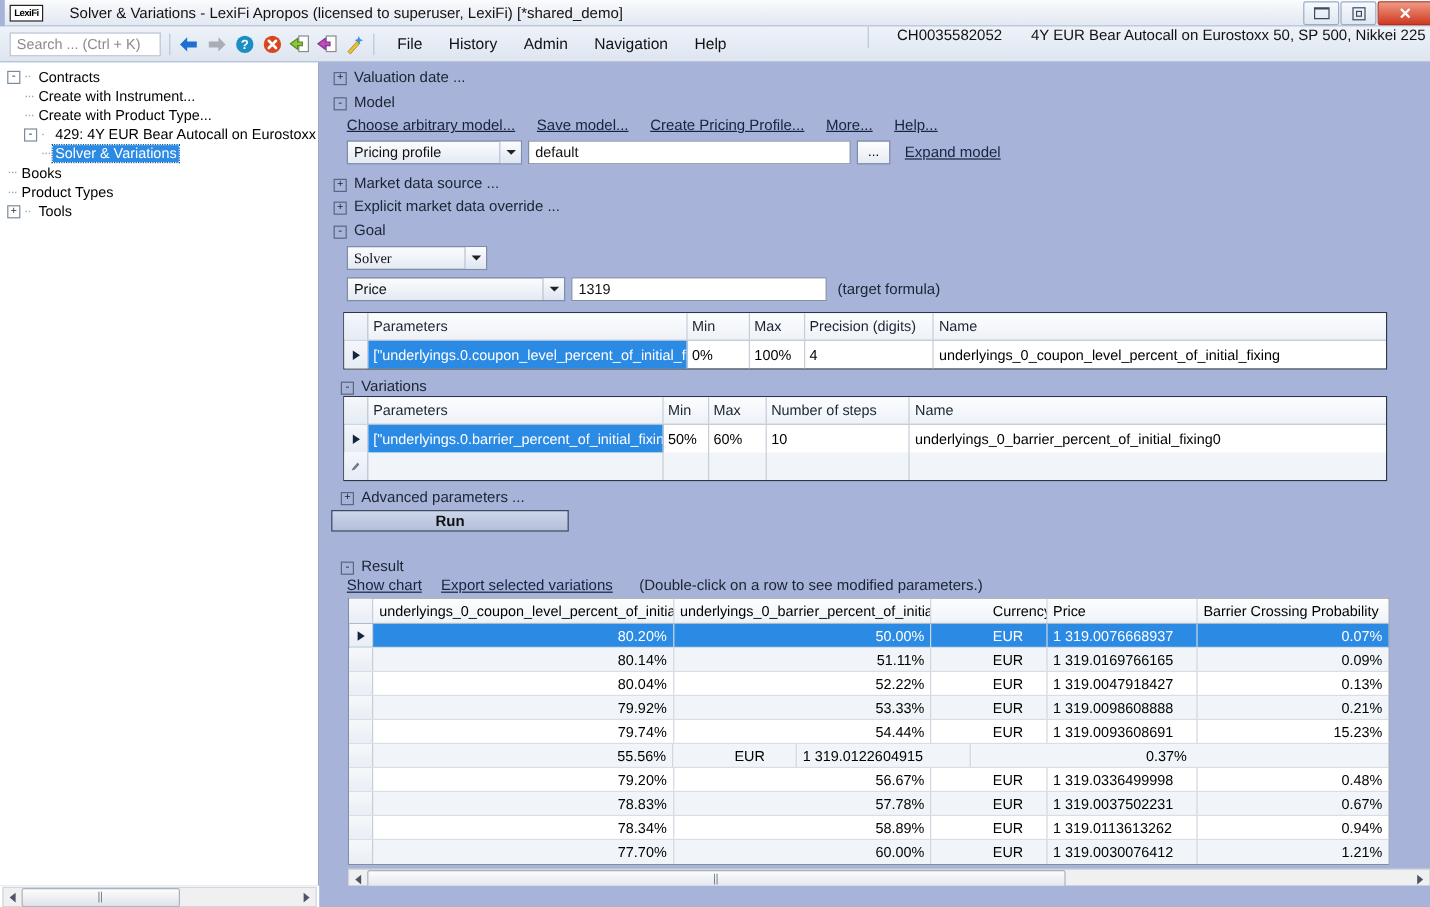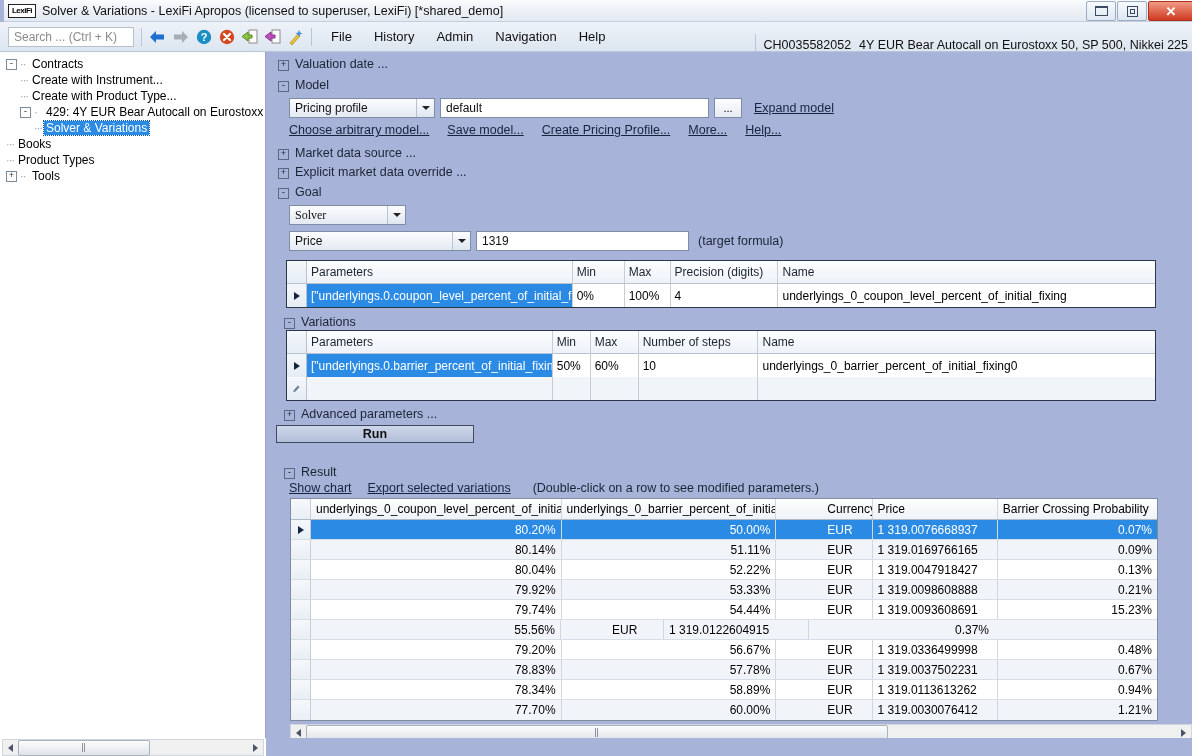--- a/index.html
+++ b/index.html
@@ -15,21 +15,21 @@
     position:absolute;left:4px;top:0;width:1192px;height:22px;
     background:linear-gradient(to bottom,#fbfcfd 0%,#eef2f7 45%,#e3e9f2 100%);
     border-bottom:1px solid #c3cede;
     display:flex;align-items:center;box-sizing:border-box;
   }
   .tb-logo{
     margin-left:4px;width:26px;height:12px;flex:0 0 auto;
     border:1px solid #222;display:flex;align-items:center;justify-content:center;
     font-size:8px;font-weight:bold;letter-spacing:-.5px;line-height:1;background:#fff;
   }
-  .tb-title{margin-left:6px;font-size:12.5px;color:#111;white-space:nowrap;}
+  .tb-title{margin-left:22px;font-size:12.5px;color:#111;white-space:nowrap;}
   .winbtns{position:absolute;right:2px;top:1px;display:flex;gap:1px;}
   .winbtn{
     width:28px;height:18px;border:1px solid #9bacc4;border-radius:2px;
     background:linear-gradient(to bottom,#f7fafd,#dfe7f1);
     display:flex;align-items:center;justify-content:center;
   }
   .winbtn .mini{width:11px;height:7px;border:1px solid #3a4a60;border-top-width:2px;}
   .winbtn .restore{width:9px;height:9px;border:1px solid #3a4a60;position:relative;}
   .winbtn .restore:after{content:"";position:absolute;inset:2px;border:1px solid #3a4a60;}
   .winbtn.close{
@@ -48,21 +48,21 @@
     margin-left:8px;width:126px;height:20px;background:#fff;border:1px solid #b6c0ce;
     display:flex;align-items:center;padding:0 5px;box-sizing:border-box;
     font-size:12px;color:#8b8b8b;
   }
   .vsep{width:1px;height:18px;background:#b9c5d8;margin:0 7px;}
   .tbicons{display:flex;align-items:center;gap:6px;}
   .tbicon{width:17px;height:17px;display:flex;align-items:center;justify-content:center;}
   .menuitems{display:flex;align-items:center;margin-left:12px;gap:22px;}
   .menuitem{font-size:13px;color:#111;white-space:nowrap;}
   .hdr-right{
-    position:absolute;right:4px;top:0;height:30px;display:flex;align-items:flex-end;gap:8px;
+    position:absolute;right:4px;top:0;height:30px;display:flex;align-items:flex-start;gap:24px;
   }
   .hdr-right .bar{width:1px;height:18px;background:#b9c5d8;}
   .hdr-id,.hdr-desc{font-size:12.5px;color:#111;white-space:nowrap;}
 
   
   .leftpanel{
     position:absolute;left:0;top:52px;width:266px;height:686px;
     background:#fff;border-right:1px solid #9aa7bd;box-sizing:border-box;overflow:hidden;
   }
   .tree{padding:4px 0 0 6px;font-size:12px;}
@@ -310,37 +310,37 @@
 
     <div class="sec" style="margin-top:5px;">
       <span class="exp">+</span>
       <span class="sectitle">Valuation date ...</span>
     </div>
 
     <div class="sec" style="margin-top:7px;">
       <span class="exp">-</span>
       <span class="sectitle">Model</span>
     </div>
+    <div class="row" style="padding-left:17px;margin-top:5px;gap:18px;">
+      <span class="lnk">Choose arbitrary model...</span>
+      <span class="lnk">Save model...</span>
+      <span class="lnk">Create Pricing Profile...</span>
+      <span class="lnk">More...</span>
+      <span class="lnk">Help...</span>
+    </div>
     <div class="row" style="padding-left:17px;margin-top:6px;">
       <div class="combo" style="width:146px;">
         <span>Pricing profile</span>
         <span class="arrow">
             <i class="caret"></i>
           </span>
       </div>
       <div class="txtin" style="width:269px;margin-left:5px;">default</div>
       <div class="btnsm" style="margin-left:5px;">...</div>
       <span class="lnk" style="margin-left:12px;">Expand model</span>
-    </div>
-    <div class="row" style="padding-left:17px;margin-top:5px;gap:18px;">
-      <span class="lnk">Choose arbitrary model...</span>
-      <span class="lnk">Save model...</span>
-      <span class="lnk">Create Pricing Profile...</span>
-      <span class="lnk">More...</span>
-      <span class="lnk">Help...</span>
     </div>
 
     <div class="sec" style="margin-top:9px;">
       <span class="exp">+</span>
       <span class="sectitle">Market data source ...</span>
     </div>
 
     <div class="sec" style="margin-top:5px;">
       <span class="exp">+</span>
       <span class="sectitle">Explicit market data override ...</span>

